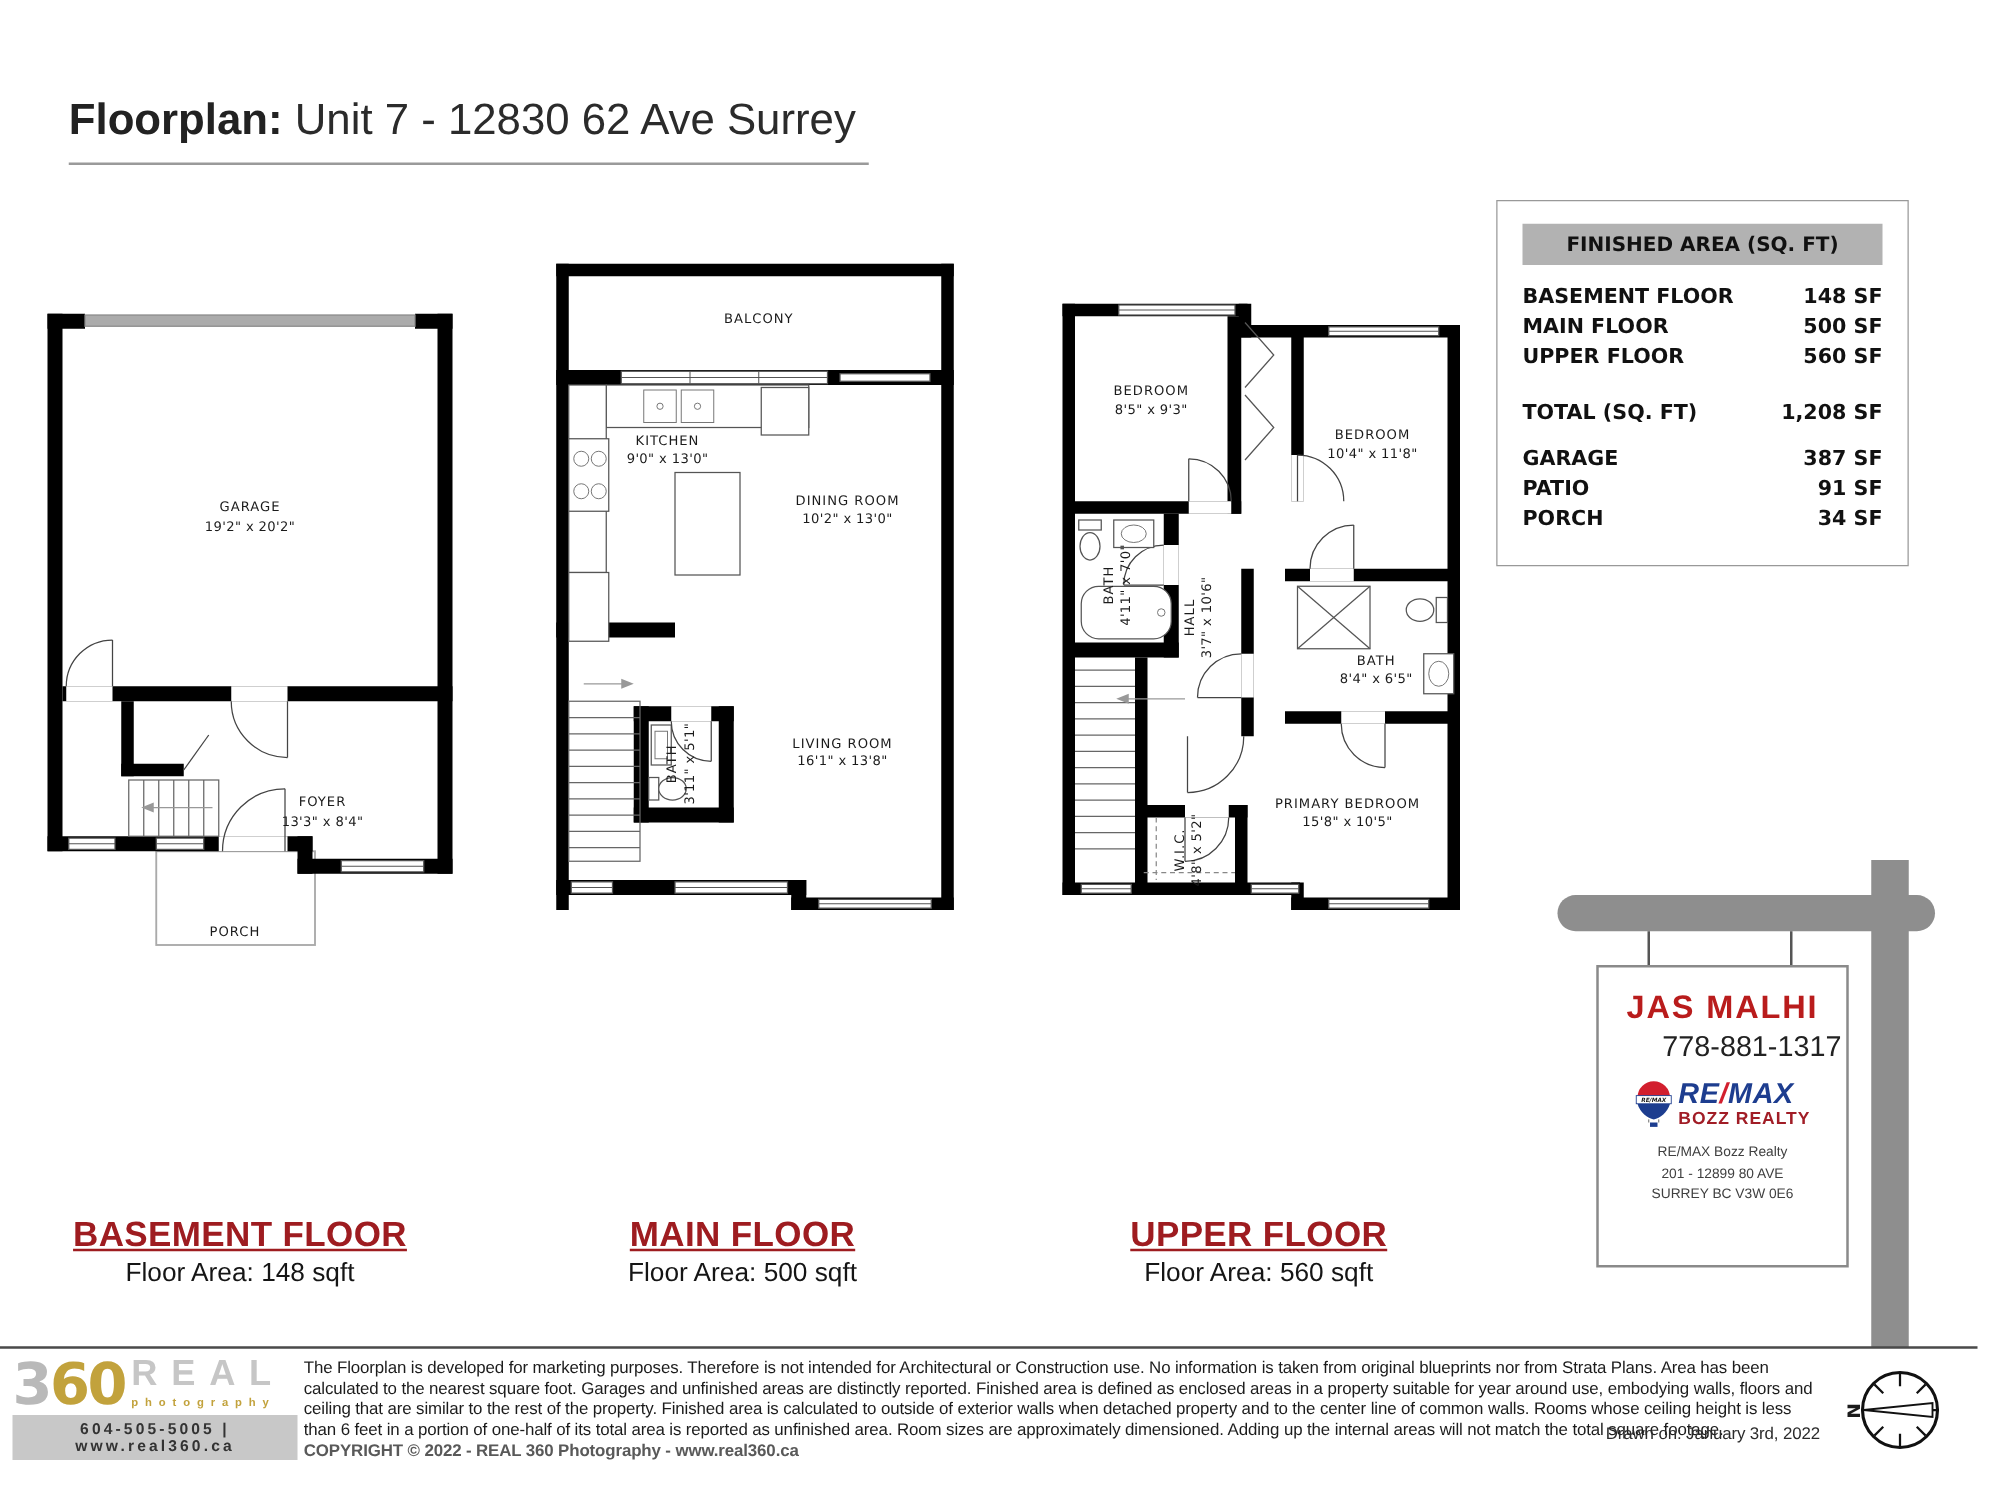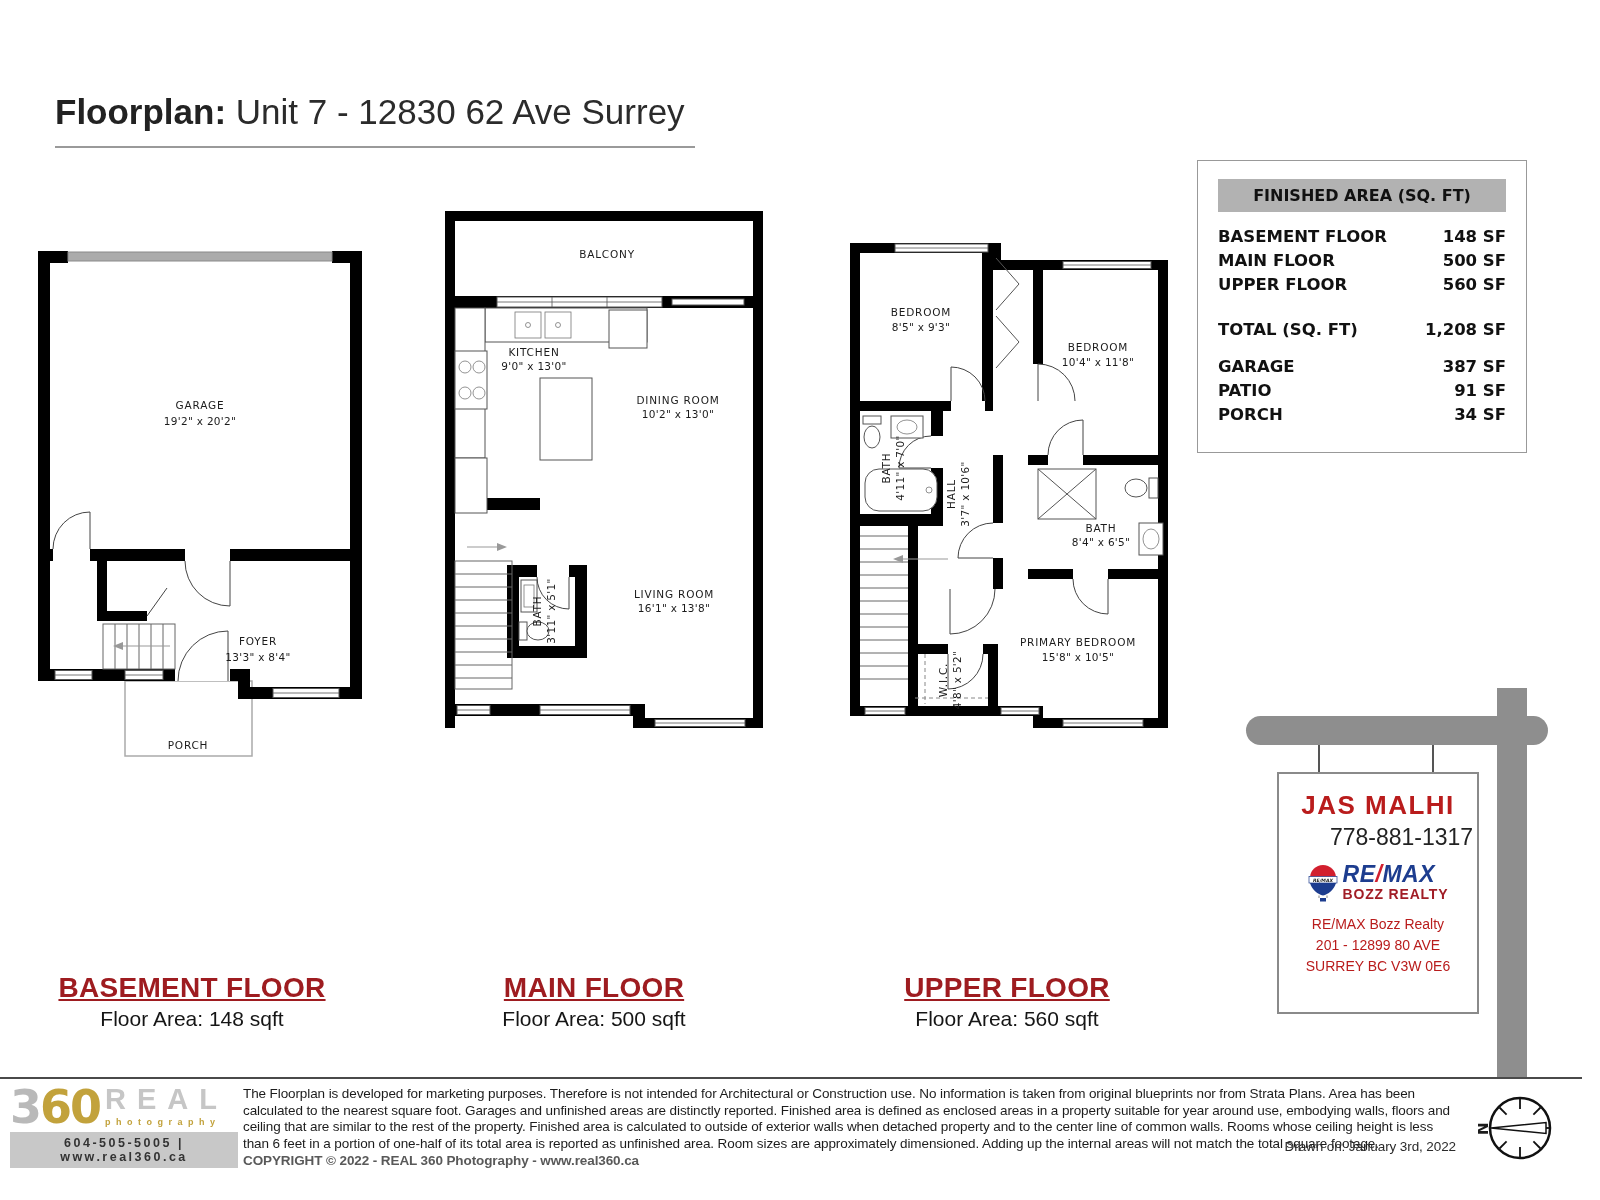--- a/index.html
+++ b/index.html
@@ -1,20 +1,20 @@
 <!DOCTYPE html>
 <html><head>
 <meta charset="utf-8">
 <style>
   html,body{margin:0;padding:0;background:#fff;}
   .page{position:relative;width:1600px;height:1200px;background:#fff;overflow:hidden;
         font-family:"Liberation Sans",sans-serif;color:#111;}
 
   
-  .title{position:absolute;left:55px;top:92px;font-size:35px;color:#2b2b2b;
+  .title{position:absolute;left:55px;top:76px;font-size:35px;color:#2b2b2b;
          border-bottom:2px solid #9a9a9a;padding:0 10px 14px 0;}
   .title b{font-weight:bold;color:#222;}
 
   
   .plan{position:absolute;}
   #plan-basement{left:35px;top:246px;}
   #plan-main{left:437px;top:206px;}
   #plan-upper{left:833px;top:236px;}
   svg text{font-family:"DejaVu Sans",sans-serif;fill:#1b1b1b;}
   .room-name{font-size:10.5px;letter-spacing:.8px;}
@@ -47,21 +47,21 @@
   .sign-hanger{position:absolute;top:745px;width:2px;height:27px;background:#555;}
   .sign-board{position:absolute;left:1277px;top:772px;width:198px;height:238px;background:#fff;
               border:2px solid #8a8a8a;text-align:center;}
   .agent-name{margin-top:16px;font-size:26px;font-weight:bold;letter-spacing:1.5px;color:#b91c1c;}
   .agent-phone{margin-top:3px;font-size:23px;color:#222;margin-left:47px;}
   .brand-row{margin-top:11px;display:flex;justify-content:center;align-items:center;gap:5px;}
   .brand-words{text-align:left;line-height:1;}
   .brand-main{font-size:23px;font-weight:bold;font-style:italic;color:#1d3d8f;letter-spacing:.5px;}
   .brand-main .slash{color:#d21f2e;}
   .brand-sub{font-size:14px;font-weight:bold;color:#a11d26;letter-spacing:.8px;margin-top:1px;}
-  .office{margin-top:12px;font-size:14px;color:#b91c1c;line-height:1.5;}
+  .office{margin-top:12px;font-size:11px;color:#404040;line-height:1.5;}
 
   
   .floor-label{position:absolute;top:972px;width:330px;text-align:center;}
   #fl-basement{left:27px;}
   #fl-main{left:429px;}
   #fl-upper{left:842px;}
   .floor-label h2{margin:0;font-size:28px;font-weight:bold;color:#9e1c20;
                   text-decoration:underline;letter-spacing:.3px;}
   .floor-label .sub{font-size:21px;color:#151515;margin-top:3px;}
 

